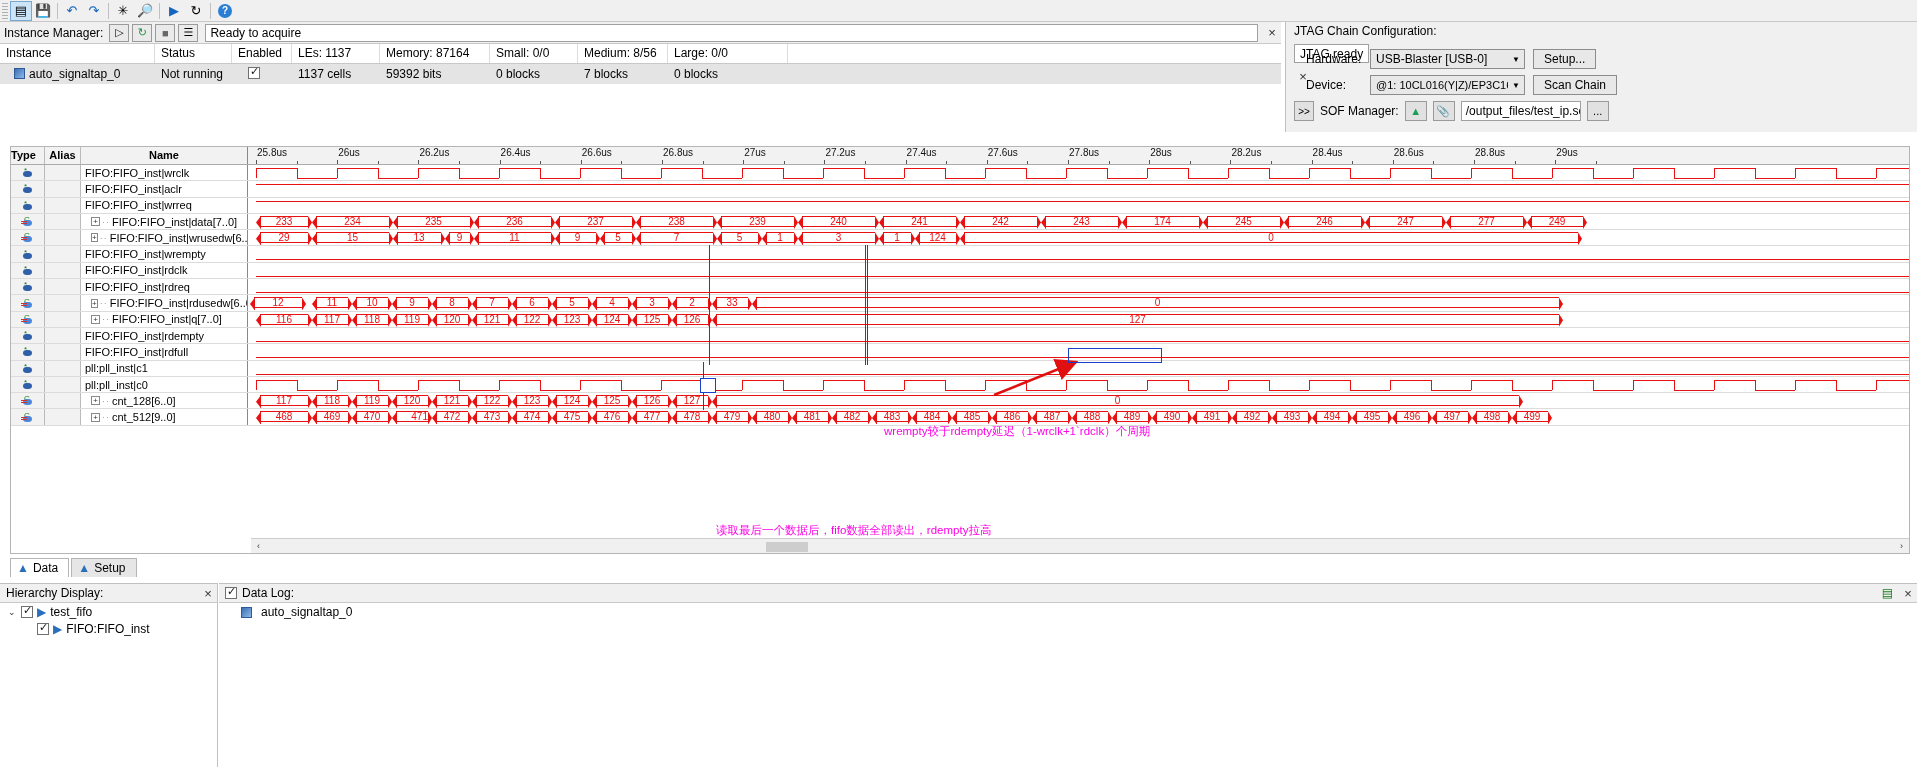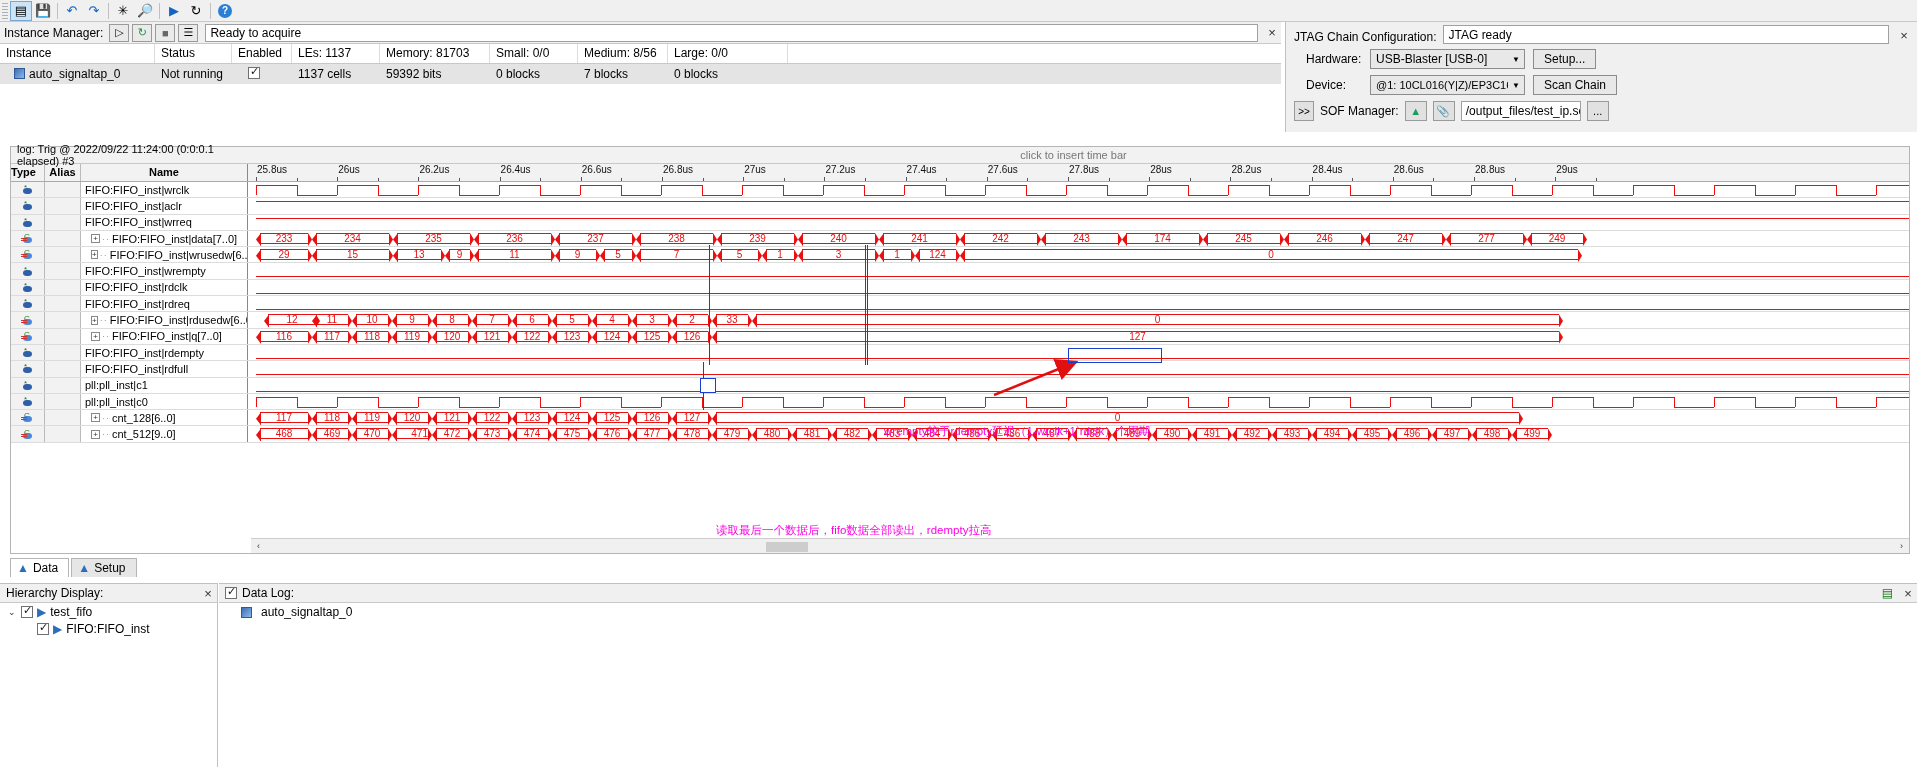--- a/index.html
+++ b/index.html
@@ -51,21 +51,21 @@
   .chip { display:inline-block; width:11px; height:11px; margin-right:4px;
     background:linear-gradient(135deg,#3b6fb5,#8fb8e8); border:1px solid #2d5a96;
     vertical-align:-1px; }
   .cbx { width:12px; height:12px; border:1px solid #707070; background:#fff;
     display:inline-block; position:relative; }
   .cbx::after { content:"\2713"; position:absolute; left:1px; top:-3px; font-size:11px; color:#111; }
 
   
   .jtag { position:absolute; left:1285px; top:22px; width:632px; height:110px;
     background:#f0f0f0; border-left:1px solid #c0c0c0; }
-  .jtaghdr { display:flex; align-items:flex-end; height:24px; padding:2px 4px 2px 8px; gap:6px; }
+  .jtaghdr { display:flex; align-items:flex-start; height:24px; padding:2px 4px 2px 8px; gap:6px;flex-direction:column; }
   .jtaghdr .lbl { font-size:12px; }
   .jtagfield { flex:1; height:19px; background:#fff; border:1px solid #a0a0a0;
     padding:1px 5px; font-size:12px; line-height:16px; }
   .jrow { display:flex; align-items:center; height:26px; padding-left:20px; gap:8px; }
   .jrow .lbl { width:56px; font-size:12px; }
   .combo { width:155px; height:20px; background:#e8e8e8; border:1px solid #8c8c8c;
     display:flex; align-items:center; padding-left:5px; font-size:12px; position:relative; }
   .combo .arr { position:absolute; right:4px; font-size:8px; }
   .btn { height:20px; background:#e8e8e8; border:1px solid #8c8c8c;
     display:flex; align-items:center; justify-content:center; font-size:12px; padding:0 10px; }
@@ -196,21 +196,21 @@
     <div class="imstatus">Ready to acquire</div>
     <div class="xbtn">×</div>
   </div>
 
   <div class="itable">
     <div class="ithead">
       <div class="c-inst">Instance</div>
       <div class="c-stat">Status</div>
       <div class="c-en">Enabled</div>
       <div class="c-le">LEs: 1137</div>
-      <div class="c-mem">Memory: 81703</div>
+      <div class="c-mem">Memory: 87164</div>
       <div class="c-sm">Small: 0/0</div>
       <div class="c-md">Medium: 8/56</div>
       <div class="c-lg">Large: 0/0</div>
     </div>
     <div class="itrow">
       <div class="c-inst" style="padding-left:14px;">
         <span class="chip"></span><span>auto_signaltap_0</span>
       </div>
       <div class="c-stat">Not running</div>
       <div class="c-en" style="padding-left:16px;">
@@ -250,24 +250,20 @@
       <div class="smallbtn" style="width:20px;font-size:10px;">&gt;&gt;</div>
       <span class="lbl">SOF Manager:</span>
       <div class="smallbtn" style="color:#18a05a;">▲</div>
       <div class="smallbtn" style="color:#3a5f9e;">📎</div>
       <div class="softxt">/output_files/test_ip.sof</div>
       <div class="smallbtn">...</div>
     </div>
   </div>
 
   <div class="wave">
-    <div class="logbar">
-      <div class="lg">log: Trig @ 2022/09/22 11:24:00 (0:0:0.1 elapsed) #3</div>
-      <div class="tip">click to insert time bar</div>
-    </div>
 
     <div class="hdrrow">
       <div class="hc-type">Type</div>
       <div class="hc-alias">Alias</div>
       <div class="hc-name">Name</div>
       <div class="hc-ruler" id="time-ruler">
           <span class="tick" style="left: 9px;">25.8us</span>
           <span class="tickmark" style="left: 8px;"></span>
           <span class="tickmark" style="left: 48.6px; height: 3px;"></span>
           <span class="tick" style="left: 90.2px;">26us</span>
@@ -634,21 +630,21 @@
             </span>
           </div>
           <div class="sc-alias"></div>
           <div class="sc-name">
             <span style="padding-left:6px;"></span>
             <span class="plus">+</span>
             <span class="dots">··</span>
             <span>FIFO:FIFO_inst|rdusedw[6..0]</span>
           </div>
           <div class="sc-wave">
-            <div class="busseg" style="left: 20px; width: 48px;">
+            <div class="busseg" style="left: 6px; width: 48px;">
               <span>12</span>
             </div>
             <div class="busseg" style="left: 68px; width: 32px;">
               <span>11</span>
             </div>
             <div class="busseg" style="left: 108px; width: 32px;">
               <span>10</span>
             </div>
             <div class="busseg" style="left: 148px; width: 32px;">
               <span>9</span>

